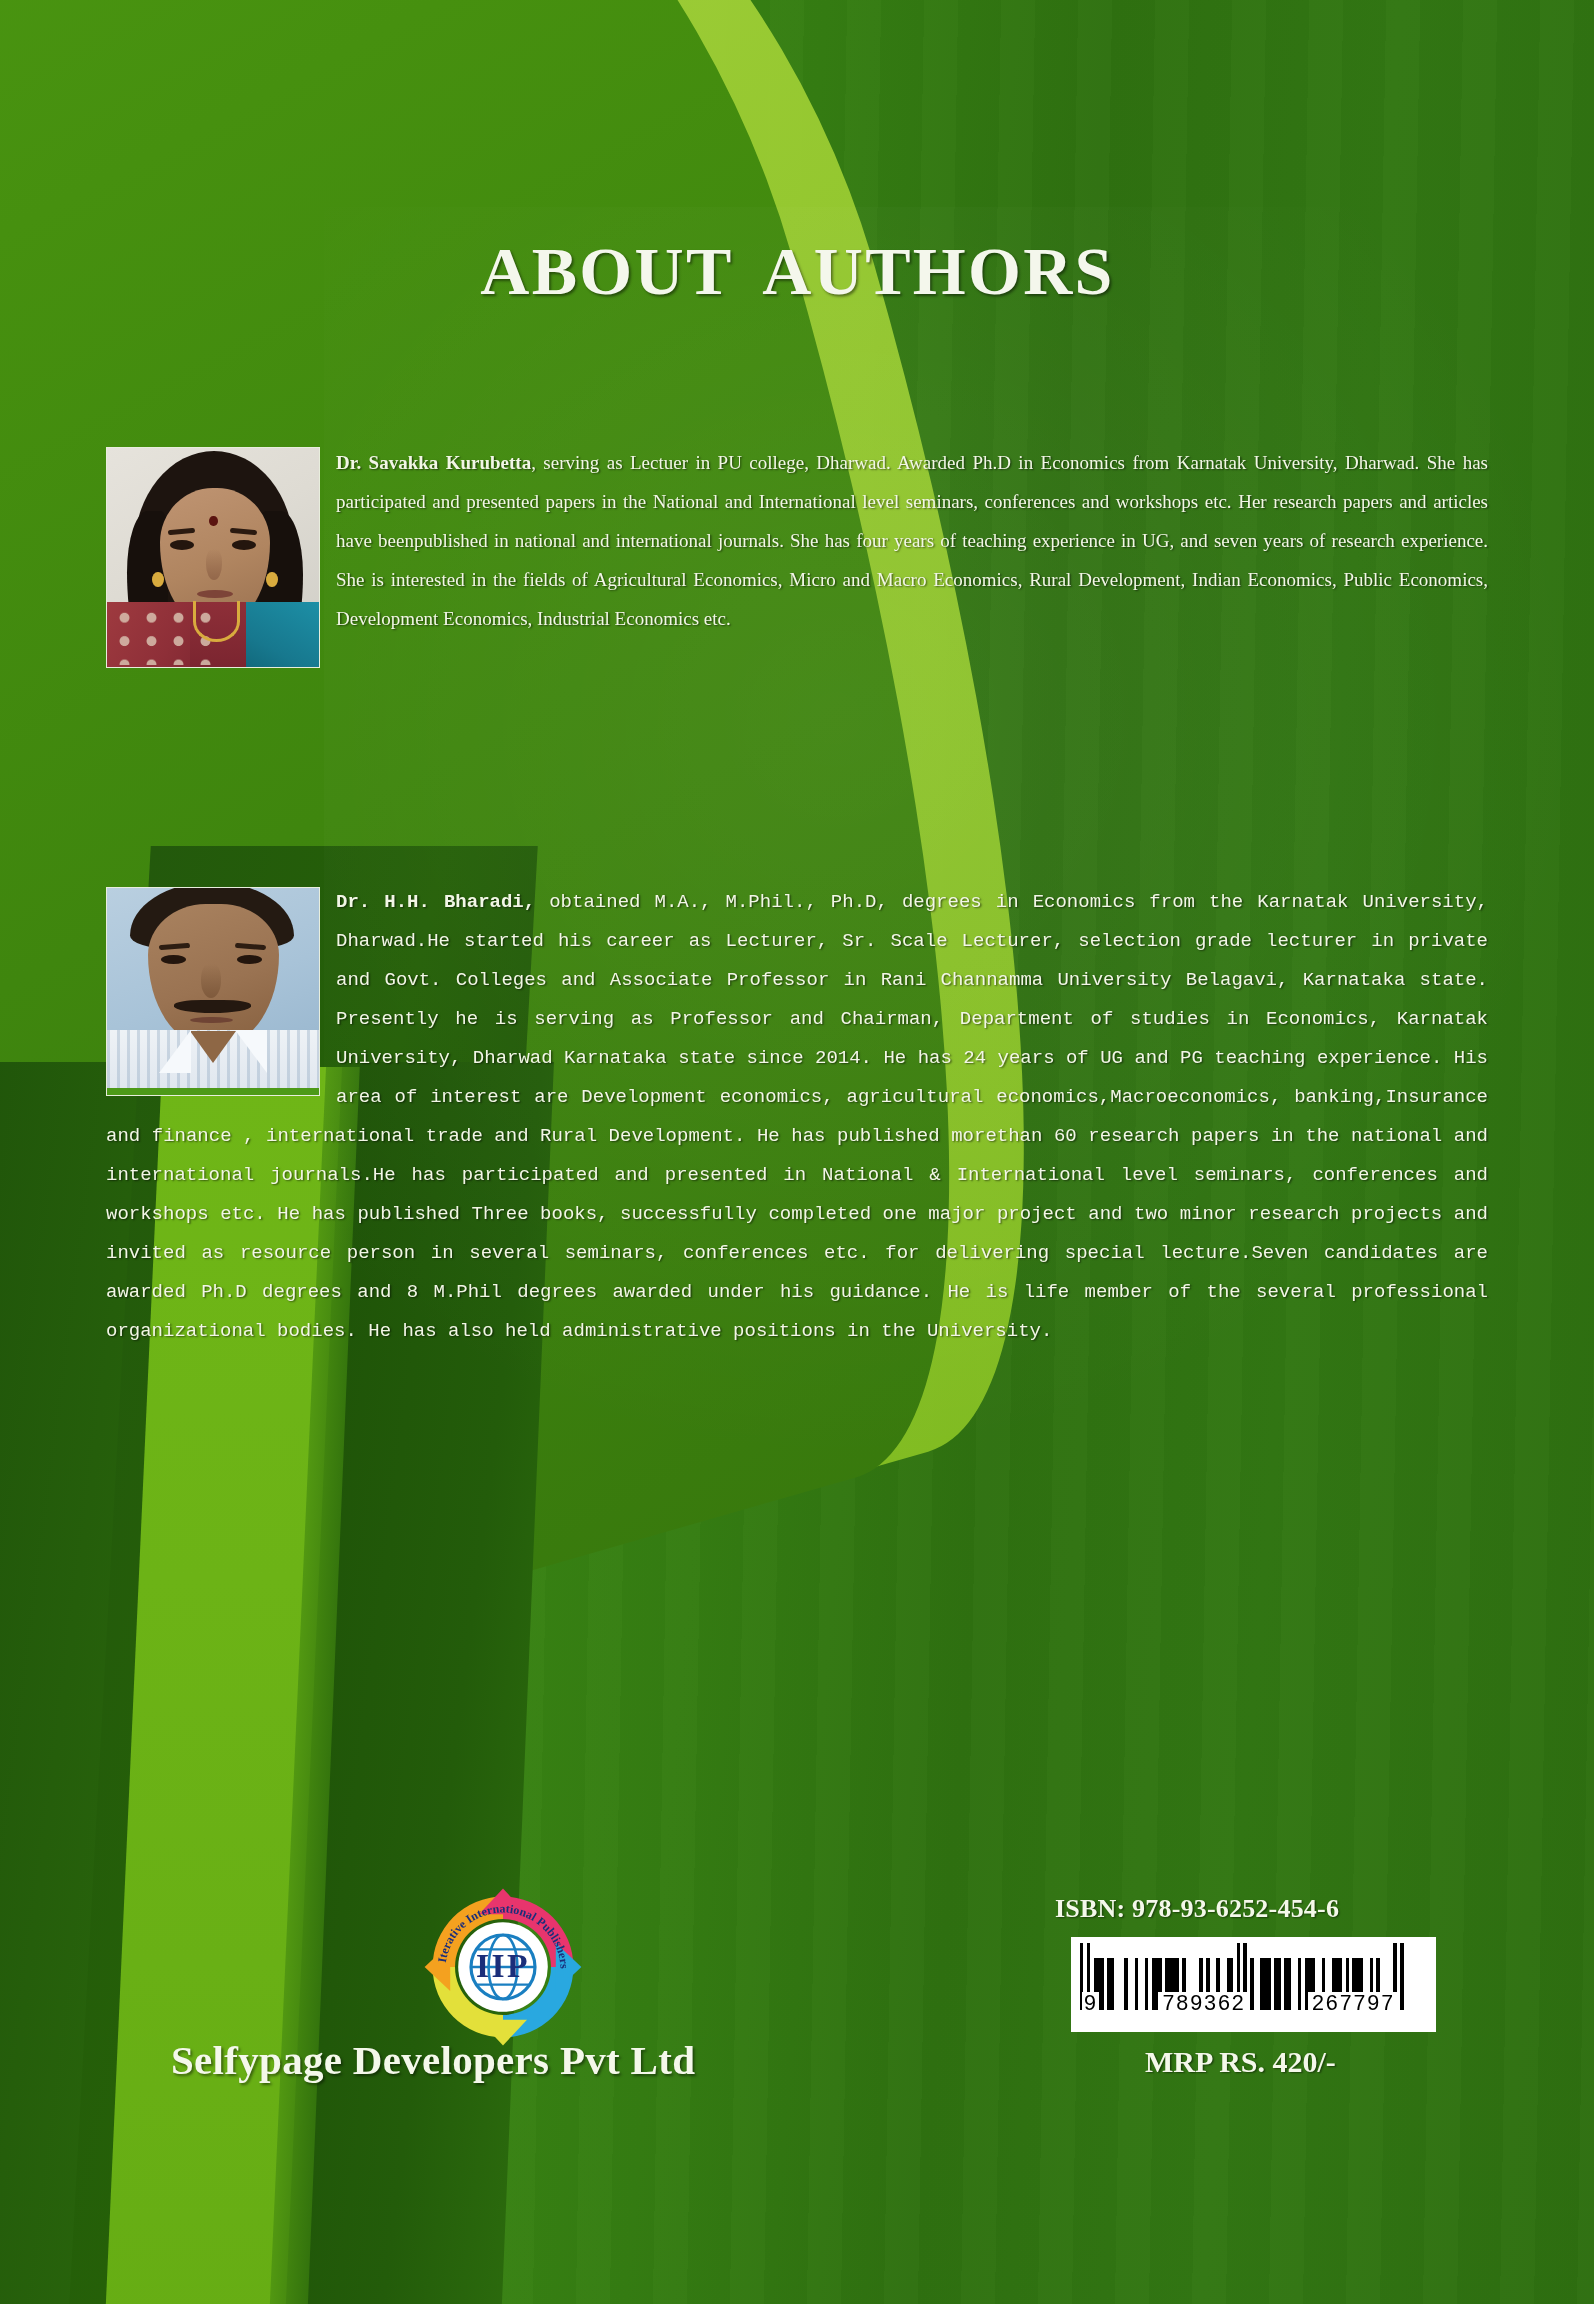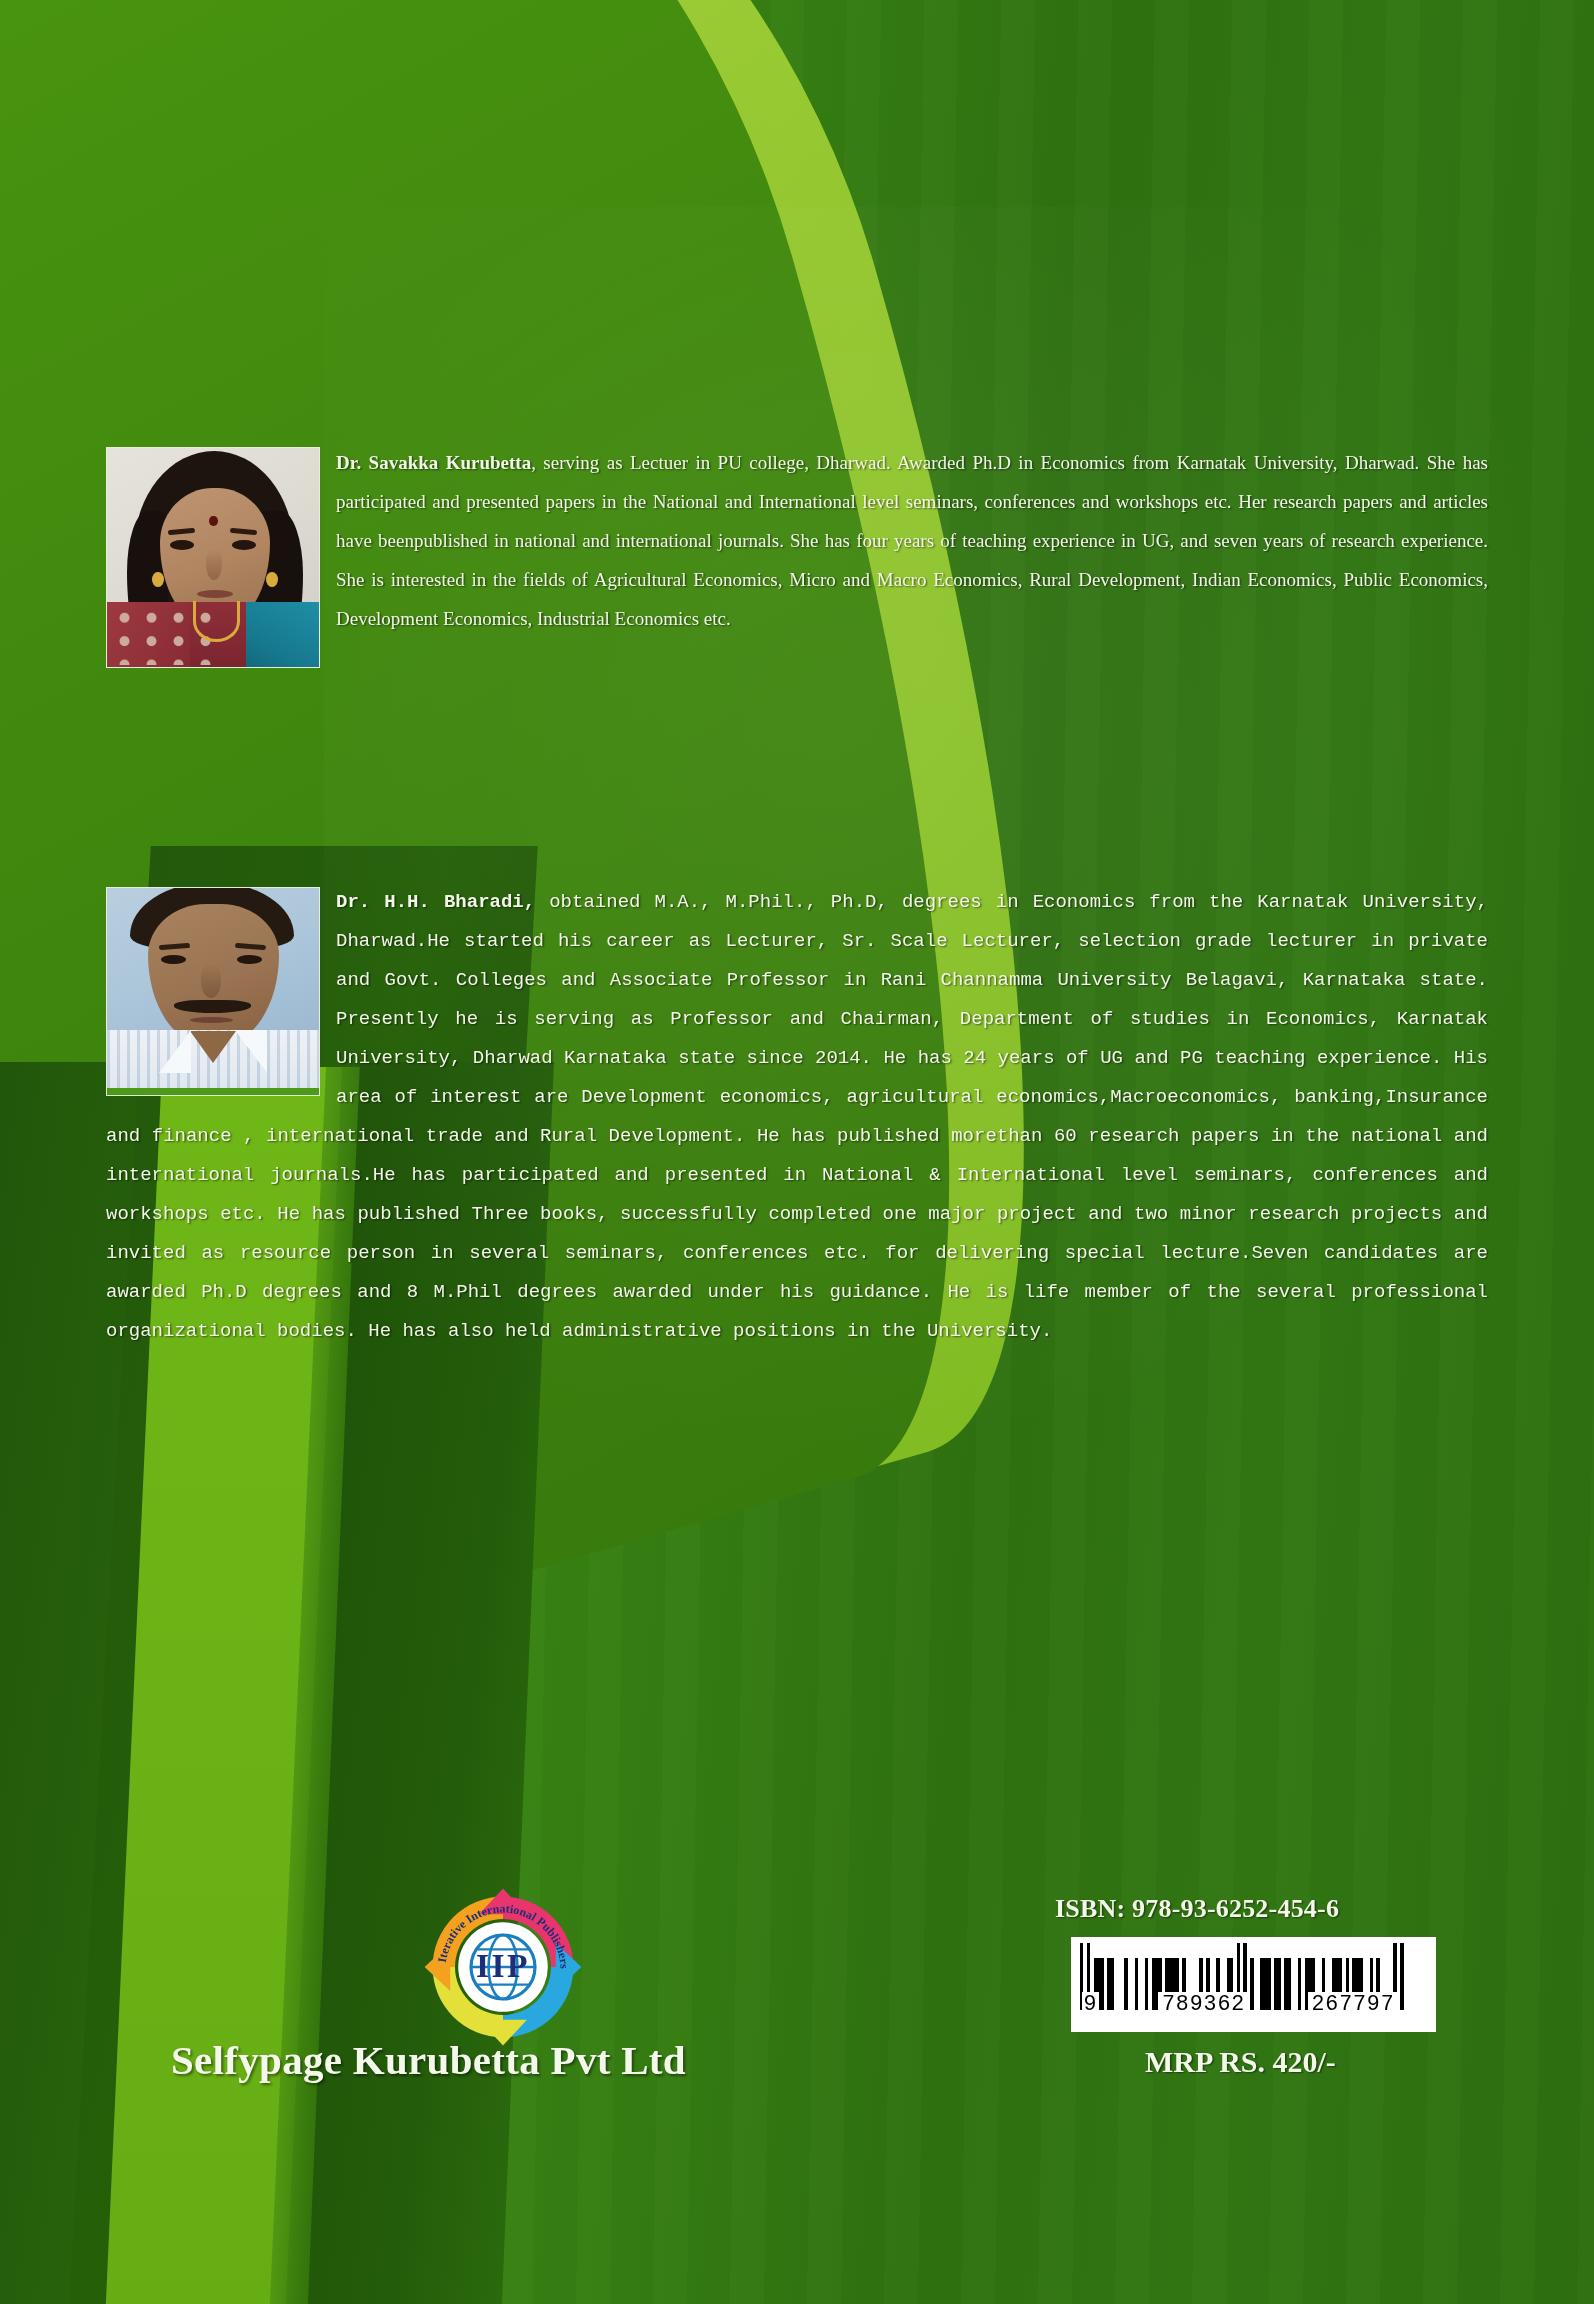--- a/index.html
+++ b/index.html
@@ -425,20 +425,21 @@
   <div class="leaf-body"></div>
   <div class="corner-dark"></div>
   <div class="vein-dark"></div>
   <div class="band-lime"></div>
   <div class="band-lime-soft"></div>
   <div class="wedge-dark"></div>
   <div class="glow"></div>
 
   <div class="content">
 
+    <h1 class="page-title">ABOUT  AUTHORS</h1>
 
     <div class="bio bio-1">
       <div class="photo photo-1">
         <div class="ph1-bg"></div>
         <div class="ph1-hair"></div>
         <div class="ph1-hairside-l"></div>
         <div class="ph1-hairside-r"></div>
         <div class="ph1-face"></div>
         <div class="ph1-bindi"></div>
         <div class="ph1-brow-l"></div>
@@ -513,21 +514,21 @@
           <path id="arcTop" d="M28 104 A72 72 0 0 1 172 104" fill="none"></path>
         </defs>
         <text font-family="'Liberation Serif', serif" font-size="15" font-weight="bold" fill="#1b2e7a">
           <textPath href="#arcTop" startOffset="4%">Iterative International Publishers</textPath>
         </text>
 
         <text x="100" y="113" text-anchor="middle" font-family="'Liberation Serif', serif" font-size="42" font-weight="bold" fill="#1b2e7a" letter-spacing="3">IIP</text>
       </svg>
     </div>
 
-    <div class="publisher">Selfypage Kurubetta Pvt Ltd</div>
+    <div class="publisher">Selfypage Developers Pvt Ltd</div>
 
     <div class="isbn">ISBN: 978-93-6252-454-6</div>
 
     <div class="barcode-box">
       <div class="bars" id="bars">
           <i style="width: 3.4px; height: 67px;"></i>
           <i style="width: 3.4px; height: 67px; background: transparent;"></i>
           <i style="width: 3.4px; height: 67px;"></i>
           <i style="width: 3.4px; height: 52px; background: transparent;"></i>
           <i style="width: 10.3px; height: 52px;"></i>

